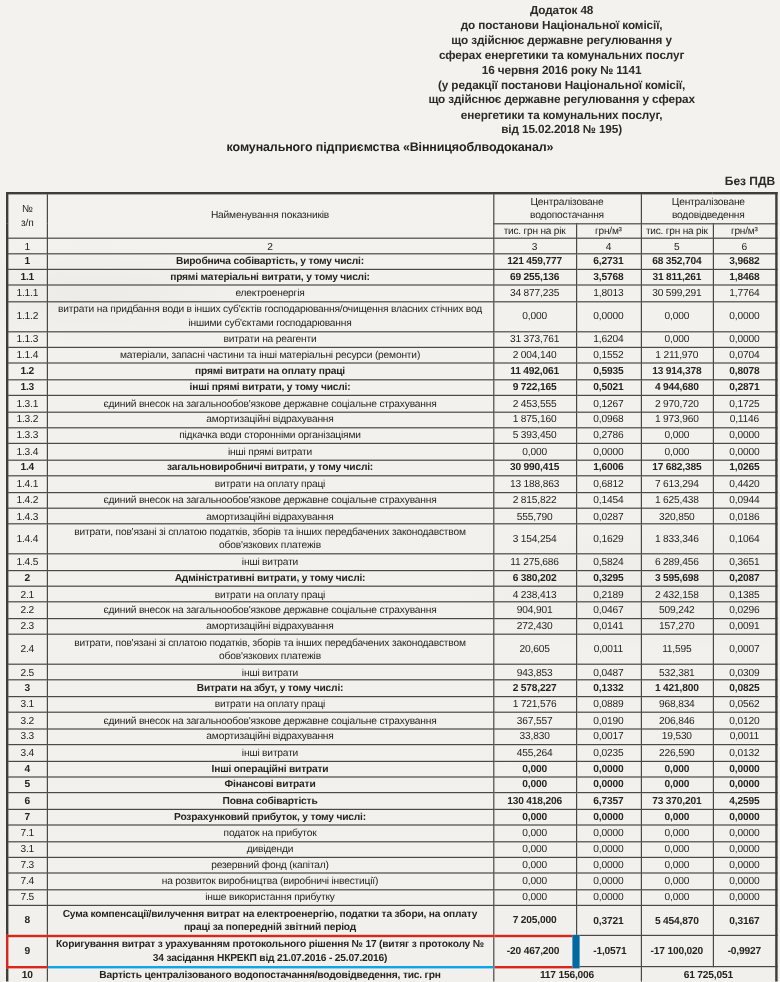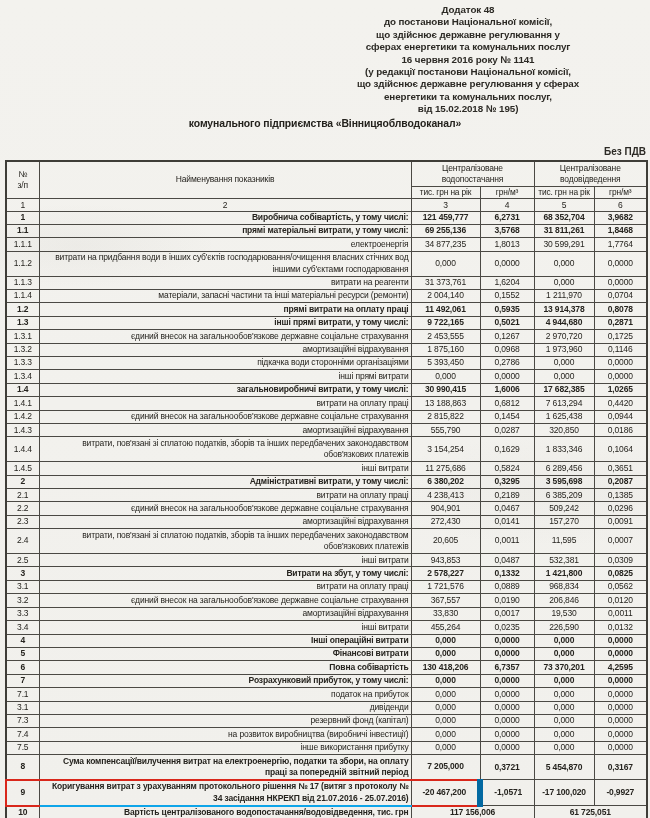--- a/index.html
+++ b/index.html
@@ -44,21 +44,21 @@
   table.tariff td,table.tariff th{
     border:1px solid #4b4944;
     padding:0.5px 2px;
     vertical-align:middle;
     background:transparent;
     font-weight:400;
   }
   table.tariff{border:2px solid #3f3d38;}
   table.tariff th{font-weight:400;text-align:center;}
   td.num{text-align:center;}
-  td.label{text-align:right;margin-top:32px;}
+  td.label{text-align:center;margin-top:32px;}
   td.val{text-align:center;white-space:nowrap;}
   tr.bold td{font-weight:700;}
   tr.hl td:nth-child(1){border-left:2px solid #d9271b;border-top:2px solid #d9271b;border-bottom:2px solid #d9271b;}
   tr.hl td:nth-child(2){border-top:2px solid #d9271b;border-bottom:2px solid #0ea5e9;}
   tr.hl td:nth-child(3){border-top:2px solid #d9271b;border-bottom:2px solid #d9271b;border-right:6px solid #0369a1;}
   th.unit{font-size:8.4px;line-height:10.2px;}
   tr.idx td{line-height:10.5px;font-weight:400;text-align:center;}
 </style>
 </head>
 <body>
@@ -268,21 +268,21 @@
           <td class="val">6 380,202</td>
           <td class="val">0,3295</td>
           <td class="val">3 595,698</td>
           <td class="val">0,2087</td>
         </tr>
         <tr>
           <td class="num">2.1</td>
           <td class="label">витрати на оплату праці</td>
           <td class="val">4 238,413</td>
           <td class="val">0,2189</td>
-          <td class="val">6 385,209</td>
+          <td class="val">2 432,158</td>
           <td class="val">0,1385</td>
         </tr>
         <tr>
           <td class="num">2.2</td>
           <td class="label">єдиний внесок на загальнообов'язкове державне соціальне страхування</td>
           <td class="val">904,901</td>
           <td class="val">0,0467</td>
           <td class="val">509,242</td>
           <td class="val">0,0296</td>
         </tr>

